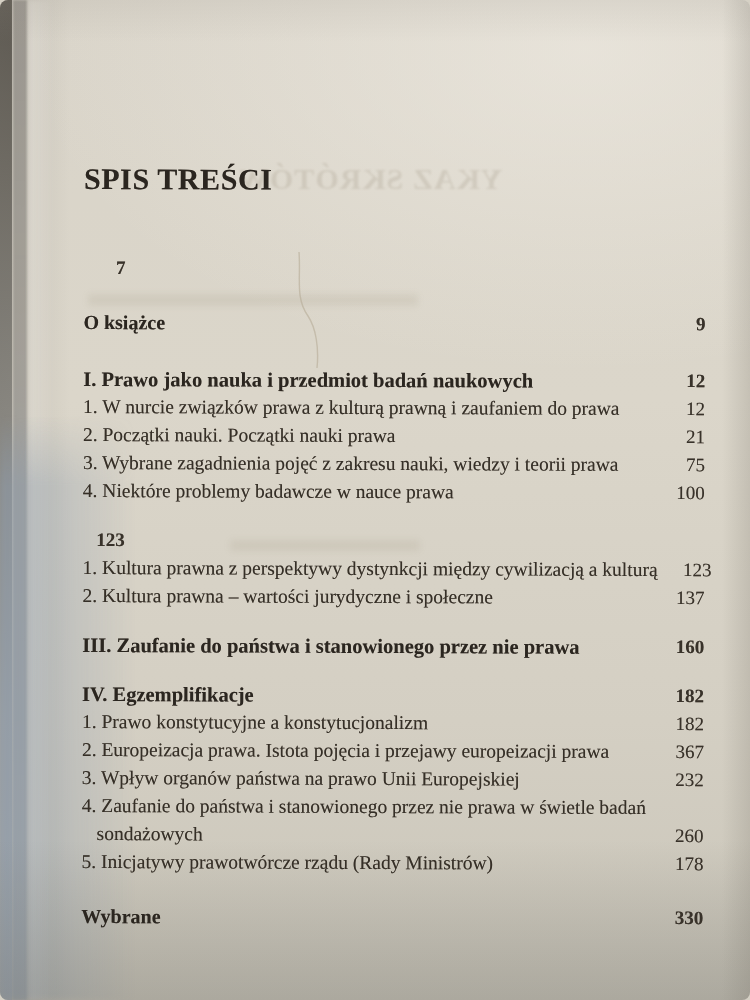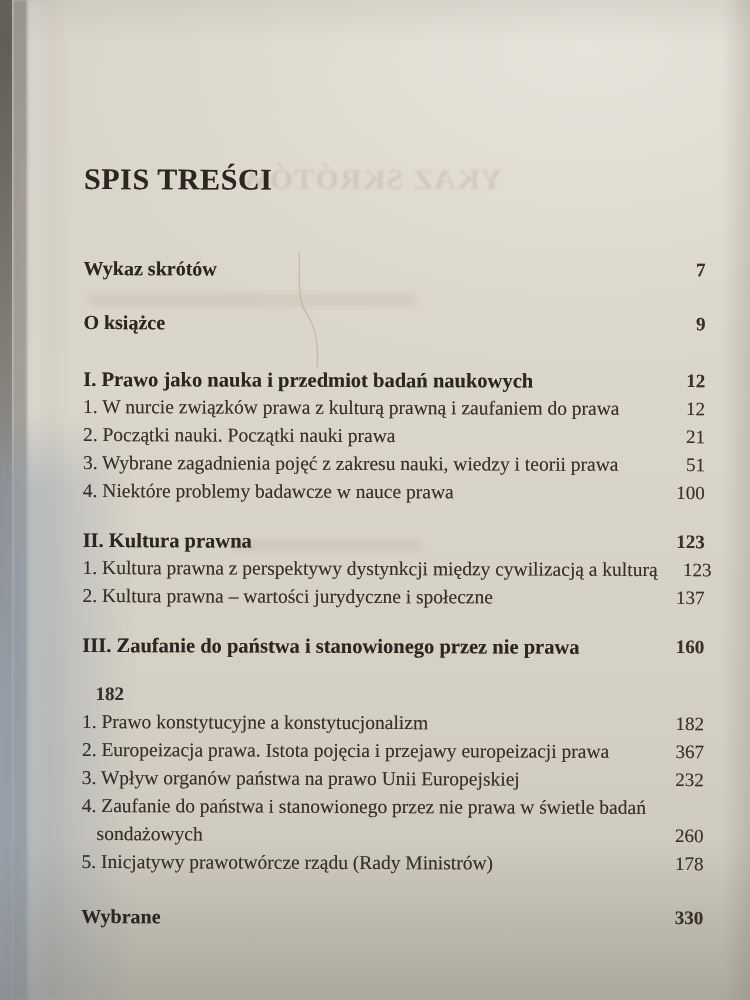--- a/index.html
+++ b/index.html
@@ -9,20 +9,21 @@
     font-family: "Liberation Serif", "DejaVu Serif", serif;
     background: #d6d1c5;
   }
   .photo {
     position: relative;
     width: 750px; height: 1000px;
     overflow: hidden;
     background:
       radial-gradient(900px 520px at 78% 5%, rgba(243,239,231,0.55), rgba(243,239,231,0) 62%),
       linear-gradient(to bottom, #d9d4c9 0%, #dbd6ca 40%, #d4cfc3 72%, #c9c5b9 100%);
+    border-radius: 8px;
   }
   .layer { position: absolute; pointer-events: none; }
 
   
   .edge-dark {
     left: 0; top: 0; width: 12px; height: 100%;
     background: linear-gradient(to bottom, #58534b 0%, #6e6a62 18%, #8d8b85 42%, #a7acb0 72%, #b1b6ba 100%);
     filter: blur(0.6px);
   }
   
@@ -148,64 +149,63 @@
   <div class="layer smudge smudge-2"></div>
 
   <svg class="layer crease-svg" width="750" height="1000" viewBox="0 0 750 1000">
     <path d="M 299 252 C 301 278, 295 298, 308 316 C 316 328, 319 348, 317 368" fill="none" stroke="#b3a892" stroke-width="1.4" opacity="0.55"></path>
   </svg>
 
   <div class="content">
     <h1 class="toc-title">SPIS TREŚCI</h1>
     <div class="toc-list" id="toc-list">
         <div class="toc-row level-front">
-          <span class="lbl">Wykaz skrótów</span>
           <span class="pg">7</span>
         </div>
         <div class="toc-row level-front">
           <span class="lbl">O książce</span>
           <span class="pg">9</span>
         </div>
         <div class="toc-row level-part">
           <span class="lbl">I. Prawo jako nauka i przedmiot badań naukowych</span>
           <span class="pg">12</span>
         </div>
         <div class="toc-row level-chapter">
           <span class="lbl">1. W nurcie związków prawa z kulturą prawną i zaufaniem do prawa</span>
           <span class="pg">12</span>
         </div>
         <div class="toc-row level-chapter">
           <span class="lbl">2. Początki nauki. Początki nauki prawa</span>
           <span class="pg">21</span>
         </div>
         <div class="toc-row level-chapter">
           <span class="lbl">3. Wybrane zagadnienia pojęć z zakresu nauki, wiedzy i teorii prawa</span>
-          <span class="pg">51</span>
+          <span class="pg">75</span>
         </div>
         <div class="toc-row level-chapter">
           <span class="lbl">4. Niektóre problemy badawcze w nauce prawa</span>
           <span class="pg">100</span>
         </div>
         <div class="toc-row level-part">
-          <span class="lbl">II. Kultura prawna</span>
           <span class="pg">123</span>
         </div>
         <div class="toc-row level-chapter">
           <span class="lbl">1. Kultura prawna z perspektywy dystynkcji między cywilizacją a kulturą</span>
           <span class="pg">123</span>
         </div>
         <div class="toc-row level-chapter">
           <span class="lbl">2. Kultura prawna – wartości jurydyczne i społeczne</span>
           <span class="pg">137</span>
         </div>
         <div class="toc-row level-part">
           <span class="lbl">III. Zaufanie do państwa i stanowionego przez nie prawa</span>
           <span class="pg">160</span>
         </div>
         <div class="toc-row level-part">
+          <span class="lbl">IV. Egzemplifikacje</span>
           <span class="pg">182</span>
         </div>
         <div class="toc-row level-chapter">
           <span class="lbl">1. Prawo konstytucyjne a konstytucjonalizm</span>
           <span class="pg">182</span>
         </div>
         <div class="toc-row level-chapter">
           <span class="lbl">2. Europeizacja prawa. Istota pojęcia i przejawy europeizacji prawa</span>
           <span class="pg">367</span>
         </div>

